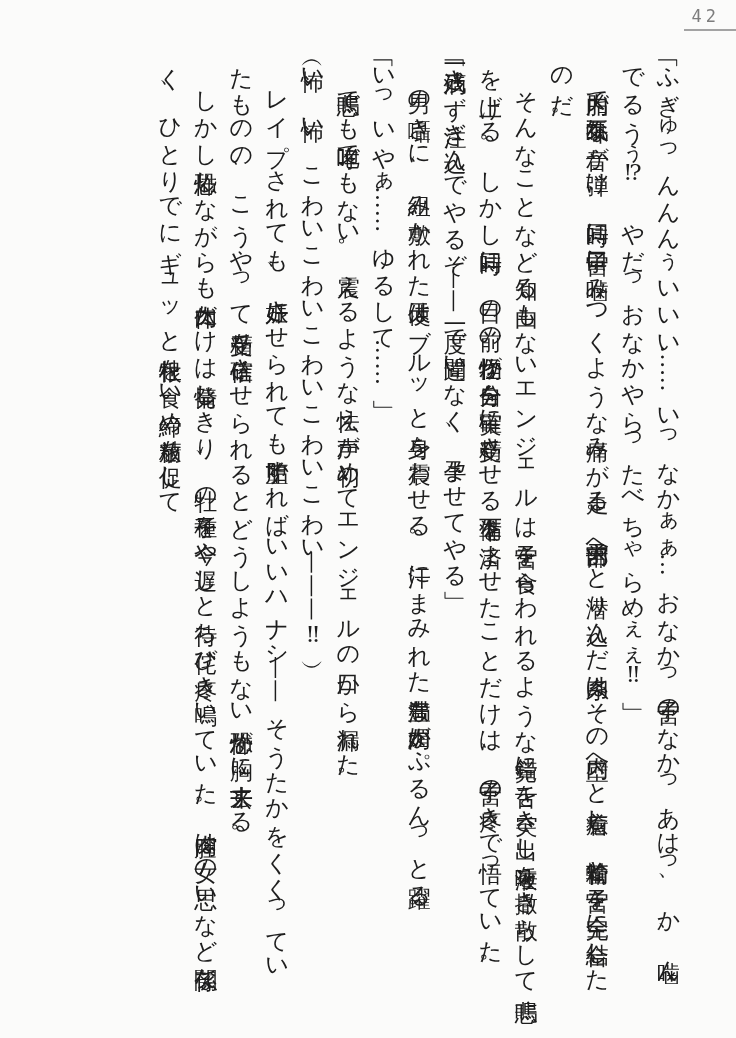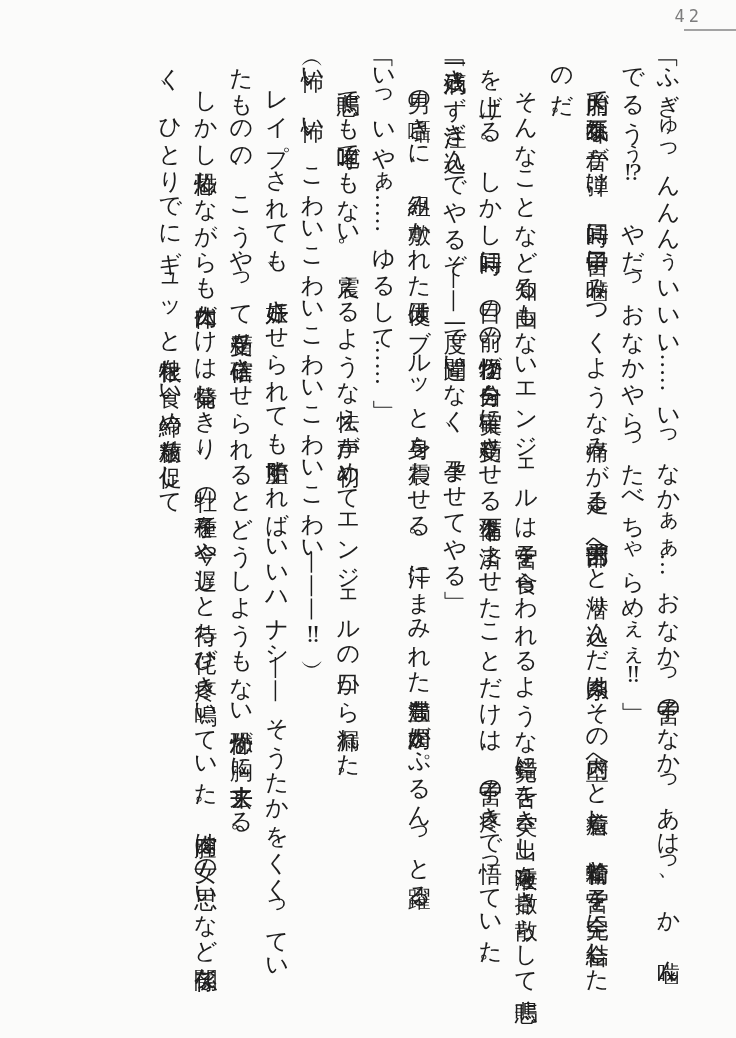--- a/index.html
+++ b/index.html
@@ -11,21 +11,21 @@
   .page {
     position: relative;
     width: 736px;
     height: 1038px;
     background: #fbfbfa;
     overflow: hidden;
   }
   .pagenum {
     position: absolute;
     top: 6px;
-    right: 33px;
+    right: 16px;
     font-family: "DejaVu Sans Mono", "Liberation Mono", monospace;
     font-size: 17px;
     letter-spacing: 4px;
     color: #7d7d7d;
     margin-left: 10px;
   }
   .pagenum-rule {
     position: absolute;
     top: 29px;
     right: 0;

